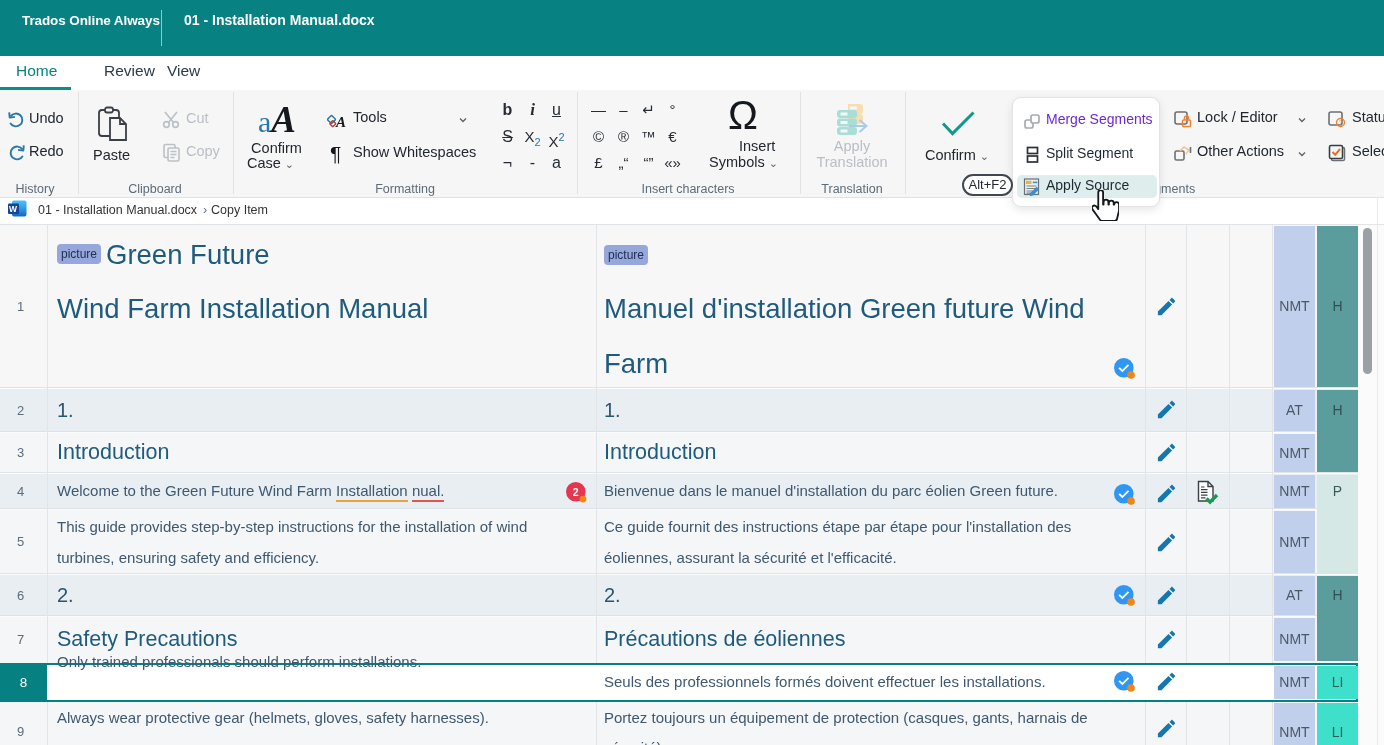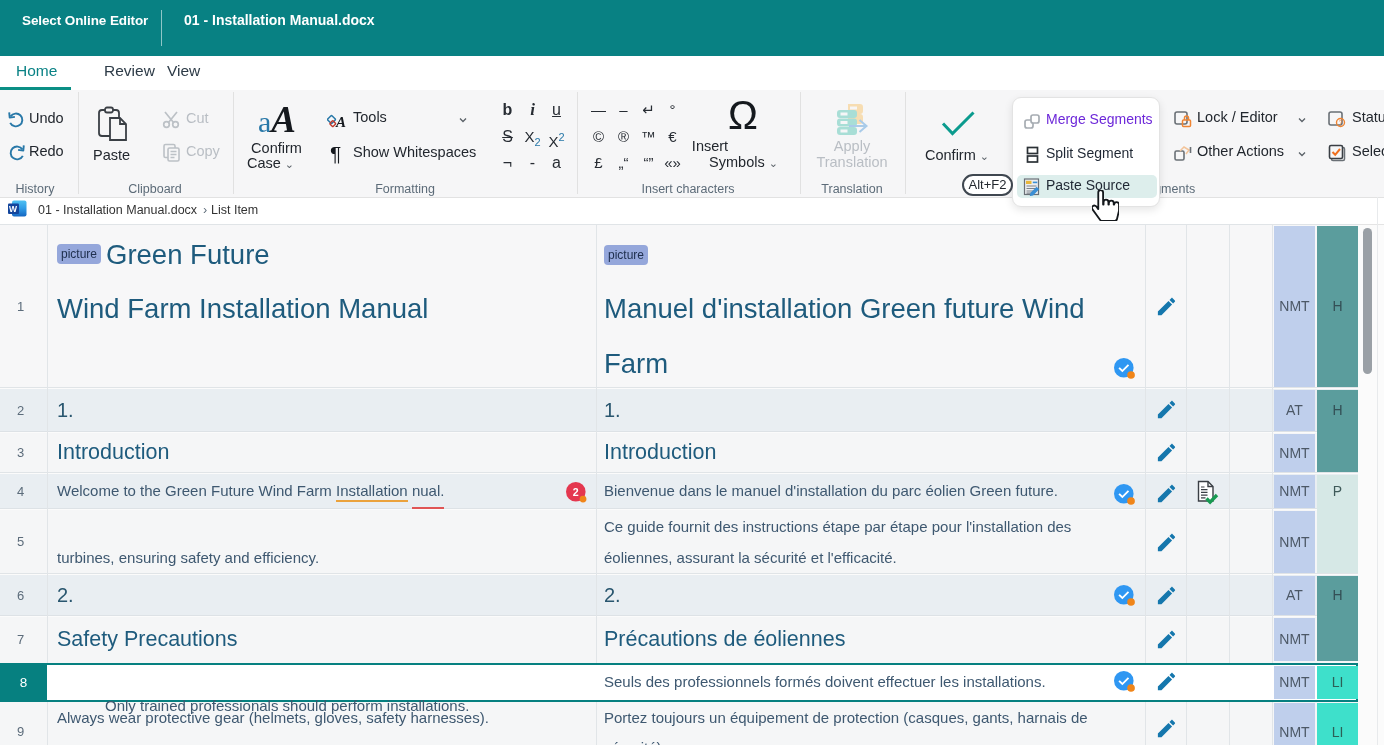--- a/index.html
+++ b/index.html
@@ -36,36 +36,36 @@
 .tgt { position:absolute; left:604px; font-size:15px; color:#3e5870; white-space:nowrap; }
 .title { font-size:27.5px; color:#1e5b7d; }
 .h1t { font-size:21.5px; color:#1e5b7d; }
 .numt { font-size:20px; color:#29566f; }
 .pill { display:inline-block; background:#95a7db; color:#20304f; font-size:12px; line-height:20px; height:20px; padding:0 4px; border-radius:4px; vertical-align:6px; margin-right:5px; }
 .nmtcell { position:absolute; left:1274px; width:41px; background:#bfcfec; color:#4c5866; font-size:14px; text-align:center; }
 .stcell { position:absolute; left:1317px; width:41px; font-size:14px; text-align:center; }
 .badge { position:absolute; width:23px; height:23px; }
 .pencil { position:absolute; left:1155px; width:23px; height:23px; }
 u.orange { text-decoration:none; border-bottom:2px solid #eba23c; padding-bottom:1px; }
-u.red { text-decoration:none; border-bottom:2px solid #e05555; padding-bottom:8px; }
+u.red { text-decoration:none; border-bottom:2px solid #e05555; padding-bottom:1px; }
 
 #menu { position:absolute; left:1012px; top:97px; width:148px; height:110px; background:#fff; border:1px solid #e3e3e3; border-radius:9px; box-shadow:0 3px 9px rgba(0,0,0,.10); z-index:30; }
 #menu .mi { position:absolute; left:33px; font-size:14px; color:#1f2733; white-space:nowrap; }
 #menu .dis { color:#6d28d9; }
 #menu .hl { position:absolute; left:4px; top:77px; width:140px; height:23px; background:#ddeeec; border-radius:5px; }
 #altf2 { position:absolute; left:962px; top:174px; width:51px; height:22px; background:#fff; border:2px solid #3f4750; border-radius:11px; font-size:13px; color:#22272e; text-align:center; line-height:18px; z-index:31; }
 #cursor { position:absolute; left:1092px; top:190px; z-index:40; }
 
 #sbthumb { position:absolute; left:1363px; top:228px; width:9px; height:146px; background:#9aa0a6; border-radius:5px; }
 #rightline { position:absolute; left:1377px; top:197px; width:1px; height:548px; background:#e8eaec; }
 </style>
 </head>
 <body>
 <div id="topbar">
-  <div class="t1">Select Online Editor</div>
+  <div class="t1">Trados Online Always</div>
   <div class="sep"></div>
   <div class="t2">01 - Installation Manual.docx</div>
 </div>
 <div id="tabs">
   <div class="tab active" style="left:16px;">Home</div>
   <div class="tab" style="left:104px;">Review</div>
   <div class="tab" style="left:167px;">View</div>
   <div class="underline"></div>
 </div>
 <div id="ribbon">
@@ -145,21 +145,21 @@
   <div class="sb" style="left:586px;top:34px;">©</div>
   <div class="sb" style="left:611px;top:34px;">®</div>
   <div class="sb" style="left:636px;top:34px;">™</div>
   <div class="sb" style="left:660px;top:34px;">€</div>
   <div class="sb" style="left:586px;top:60px;">£</div>
   <div class="sb" style="left:611px;top:60px;">„“</div>
   <div class="sb" style="left:636px;top:60px;">“”</div>
   <div class="sb" style="left:660px;top:60px;">«»</div>
 
   <div class="abs" style="left:713px;top:3px;width:60px;text-align:center;font-size:40px;color:#15191e;">Ω</div>
-  <div class="rbtxt" style="left:680px;top:48px;width:60px;text-align:center;">Insert</div>
+  <div class="rbtxt" style="left:739px;top:48px;width:60px;text-align:left;">Insert</div>
   <div class="rbtxt" style="left:706px;top:64px;width:75px;text-align:center;">Symbols <span style="color:#5a6168;font-size:11px;">⌄</span></div>
 
   <svg class="abs" style="left:836px;top:12px;" width="34" height="34" viewBox="0 0 34 34">
       <path d="M12 2 h12 a3 3 0 0 1 3 3 v4 a3 3 0 0 1 -3 3 a3 3 0 0 1 3 3 v4 a3 3 0 0 1 -3 3 h-12" fill="#f7ddb2" stroke="none"></path>
       <rect x="14" y="4.5" width="7" height="3" fill="#f6f6f7"></rect>
       <g fill="#a8ded6">
         <path d="M4 8 h14 a3 3 0 0 1 3 3 v2 a3 3 0 0 1 -3 3 h-14 a3 3 0 0 1 -3 -3 v-2 a3 3 0 0 1 3 -3z"></path>
         <path d="M4 16.5 h14 a3 3 0 0 1 3 3 v2 a3 3 0 0 1 -3 3 h-14 a3 3 0 0 1 -3 -3 v-2 a3 3 0 0 1 3 -3z"></path>
         <path d="M4 25 h14 a3 3 0 0 1 3 3 v2 a3 3 0 0 1 -3 3 h-14 a3 3 0 0 1 -3 -3 v-2 a3 3 0 0 1 3 -3z"></path>
       </g>
@@ -220,21 +220,21 @@
           <stop offset="0.5" stop-color="#2e9be6"></stop>
           <stop offset="1" stop-color="#1565c0"></stop>
         </linearGradient>
       </defs>
       <rect x="4" y="0.5" width="14.5" height="16" rx="2" fill="url(#wg)"></rect>
       <rect x="0" y="3.5" width="11" height="10.5" rx="1" fill="#13459c"></rect>
       <text x="1" y="12.2" font-size="8.5" font-weight="bold" fill="#fff">W</text>
     </svg>
   <div class="abs" style="left:38px;top:5px;">01 - Installation Manual.docx</div>
   <div class="abs" style="left:203px;top:5px;color:#5c6b78;">›</div>
-  <div class="abs" style="left:211px;top:5px;">List Item</div>
+  <div class="abs" style="left:211px;top:5px;">Copy Item</div>
 </div>
 <div id="table">
 
   <div class="row" style="top:-1px;height:1px;background:#e0e4e7;"></div>
   <div class="row" style="top:0;height:163px;background:#f7f7f8;border-bottom:1px solid #e0e4e7;"></div>
   <div class="row" style="top:164px;height:43px;background:#e9eef2;border-bottom:1px solid #dde2e6;"></div>
   <div class="row" style="top:208px;height:40px;background:#f5f6f7;border-bottom:1px solid #e0e4e7;"></div>
   <div class="row" style="top:249px;height:35px;background:#e9eef2;border-bottom:1px solid #dde2e6;"></div>
   <div class="row" style="top:285px;height:64px;background:#f5f6f7;border-bottom:1px solid #e0e4e7;"></div>
   <div class="row" style="top:350px;height:41px;background:#e9eef2;border-bottom:1px solid #dde2e6;"></div>
@@ -268,31 +268,32 @@
 
   <div class="src numt" style="top:174px;">1.</div>
   <div class="tgt numt" style="top:174px;">1.</div>
 
   <div class="src h1t" style="top:215px;">Introduction</div>
   <div class="tgt h1t" style="top:215px;">Introduction</div>
 
   <div class="src" style="top:257px;">Welcome to the Green Future Wind Farm <u class="orange">Installation</u> <u class="red">nual.</u></div>
   <div class="tgt" style="top:257px;">Bienvenue dans le manuel d'installation du parc éolien Green future.</div>
 
+  <div class="src" style="top:293px;">This guide provides step-by-step instructions for the installation of wind</div>
   <div class="src" style="top:324px;">turbines, ensuring safety and efficiency.</div>
   <div class="tgt" style="top:293px;">Ce guide fournit des instructions étape par étape pour l'installation des</div>
   <div class="tgt" style="top:324px;">éoliennes, assurant la sécurité et l'efficacité.</div>
 
   <div class="src numt" style="top:359px;">2.</div>
   <div class="tgt numt" style="top:359px;">2.</div>
 
   <div class="src h1t" style="top:402px;">Safety Precautions</div>
   <div class="tgt h1t" style="top:402px;">Précautions de éoliennes</div>
 
-  <div class="src" style="top:472px;margin-left:48px;">Only trained professionals should perform installations.</div>
+  <div class="src" style="top:428px;">Only trained professionals should perform installations.</div>
   <div class="tgt" style="top:448px;">Seuls des professionnels formés doivent effectuer les installations.</div>
 
   <div class="src" style="top:484px;">Always wear protective gear (helmets, gloves, safety harnesses).</div>
   <div class="tgt" style="top:484px;">Portez toujours un équipement de protection (casques, gants, harnais de</div>
   <div class="tgt" style="top:514px;">sécurité)</div>
 
   <div class="nmtcell" style="top:1px;height:161px;line-height:161px;">NMT</div>
   <div class="nmtcell" style="top:165px;height:41px;line-height:41px;">AT</div>
   <div class="nmtcell" style="top:209px;height:38px;line-height:38px;">NMT</div>
   <div class="nmtcell" style="top:250px;height:33px;line-height:33px;">NMT</div>
@@ -383,20 +384,20 @@
       <rect x="1.5" y="10" width="10" height="6" fill="none" stroke="#2b3136" stroke-width="1.7"></rect>
     </svg>
   <div class="mi" style="top:47px;">Split Segment</div>
   <svg class="abs" style="left:10px;top:80px;" width="19" height="18" viewBox="0 0 19 18">
       <rect x="1.5" y="1" width="14" height="15.5" fill="#eceef0" stroke="#6a7076" stroke-width="1.2"></rect>
       <rect x="3" y="2.8" width="5.5" height="3.2" fill="#e8b73a"></rect>
       <rect x="9.8" y="3.6" width="4.5" height="1.6" fill="#3b8fd4"></rect>
       <path d="M3.5 8 h10 M3.5 10.5 h10 M3.5 13 h10 M3.5 15.2 h7" stroke="#7c828a" stroke-width="1.2"></path>
       <path d="M7.5 14.8 L13.6 8.7 l2.6 2.6 L10.1 17.4 l-3.4 0.8 z" fill="#3b8fd4"></path>
     </svg>
-  <div class="mi" style="top:79px;">Paste Source</div>
+  <div class="mi" style="top:79px;">Apply Source</div>
 </div>
 <div id="altf2">Alt+F2</div>
 <svg id="cursor" width="27" height="31" viewBox="0 0 448 512">
     <path d="M448 240v96c0 3.084-.356 6.159-1.063 9.162l-32 136C410.686 499.23 394.562 512 376 512H168a40.004 40.004 0 0 1-32.35-16.473l-127.997-176c-12.993-17.866-9.043-42.883 8.822-55.876 17.867-12.994 42.884-9.043 55.877 8.823L104 315.992V40c0-22.091 17.909-40 40-40s40 17.909 40 40v200h8v-40c0-22.091 17.909-40 40-40s40 17.909 40 40v40h8v-24c0-22.091 17.909-40 40-40s40 17.909 40 40v24h8c0-22.091 17.909-40 40-40s40 17.909 40 40z" fill="#fff" stroke="#14181c" stroke-width="30" stroke-linejoin="round"></path>
   </svg>
 <div id="sbthumb"></div>
 <div id="rightline"></div>
 
 </body></html>

